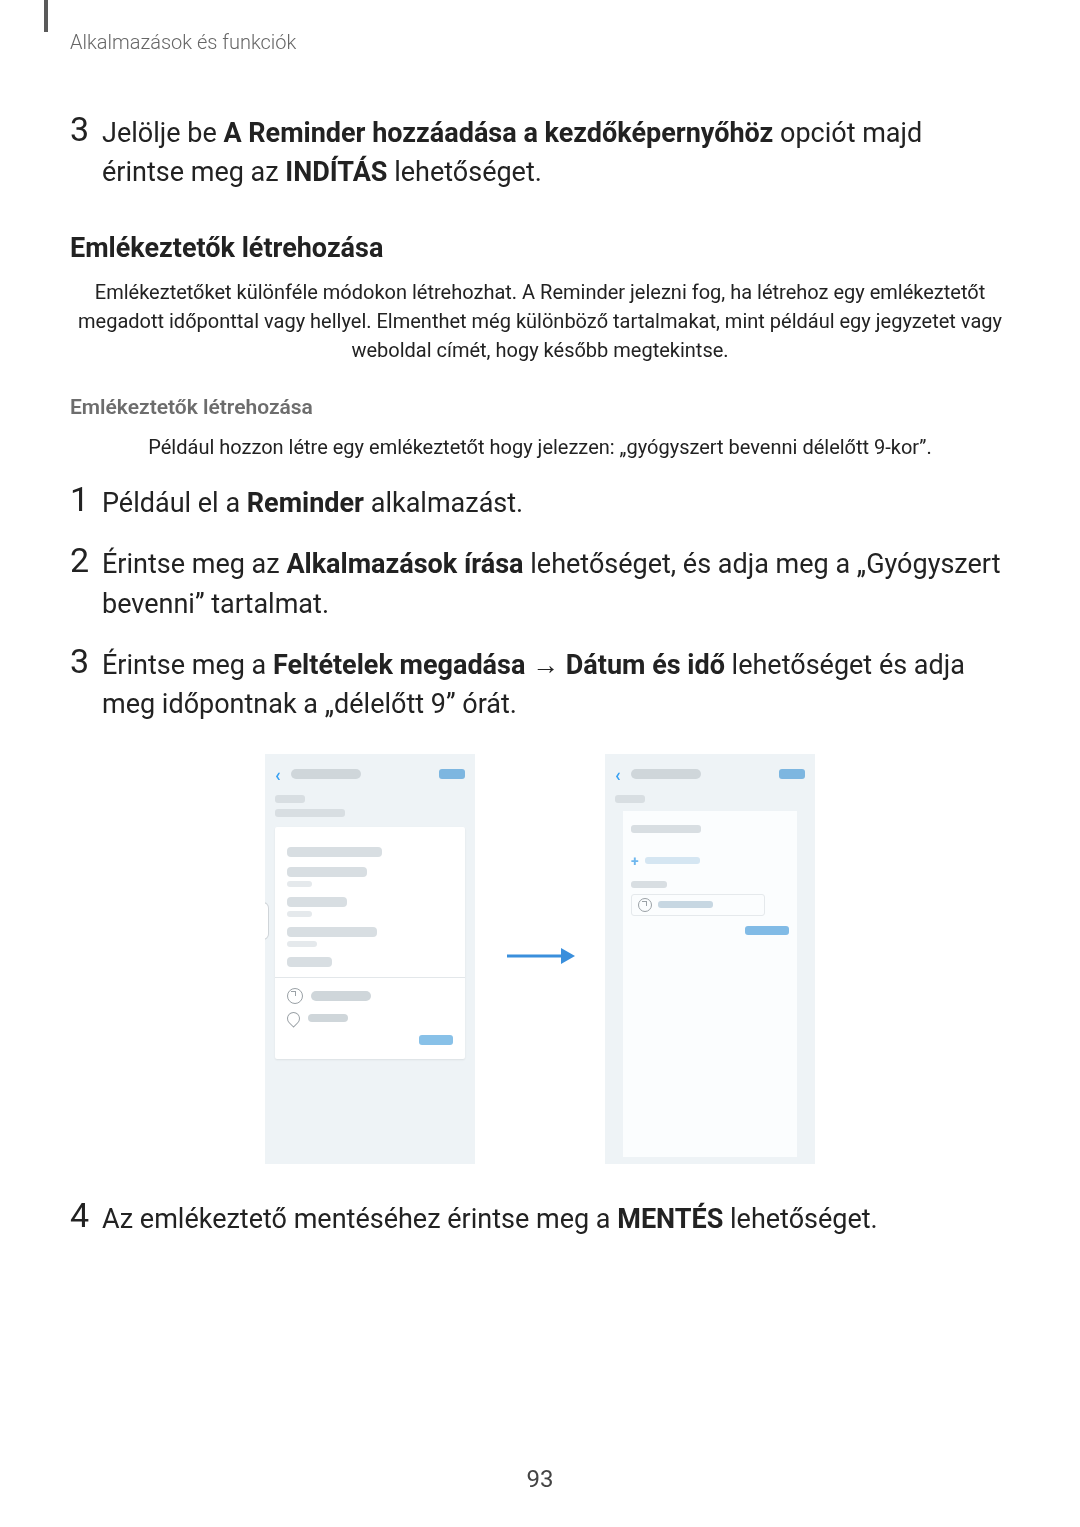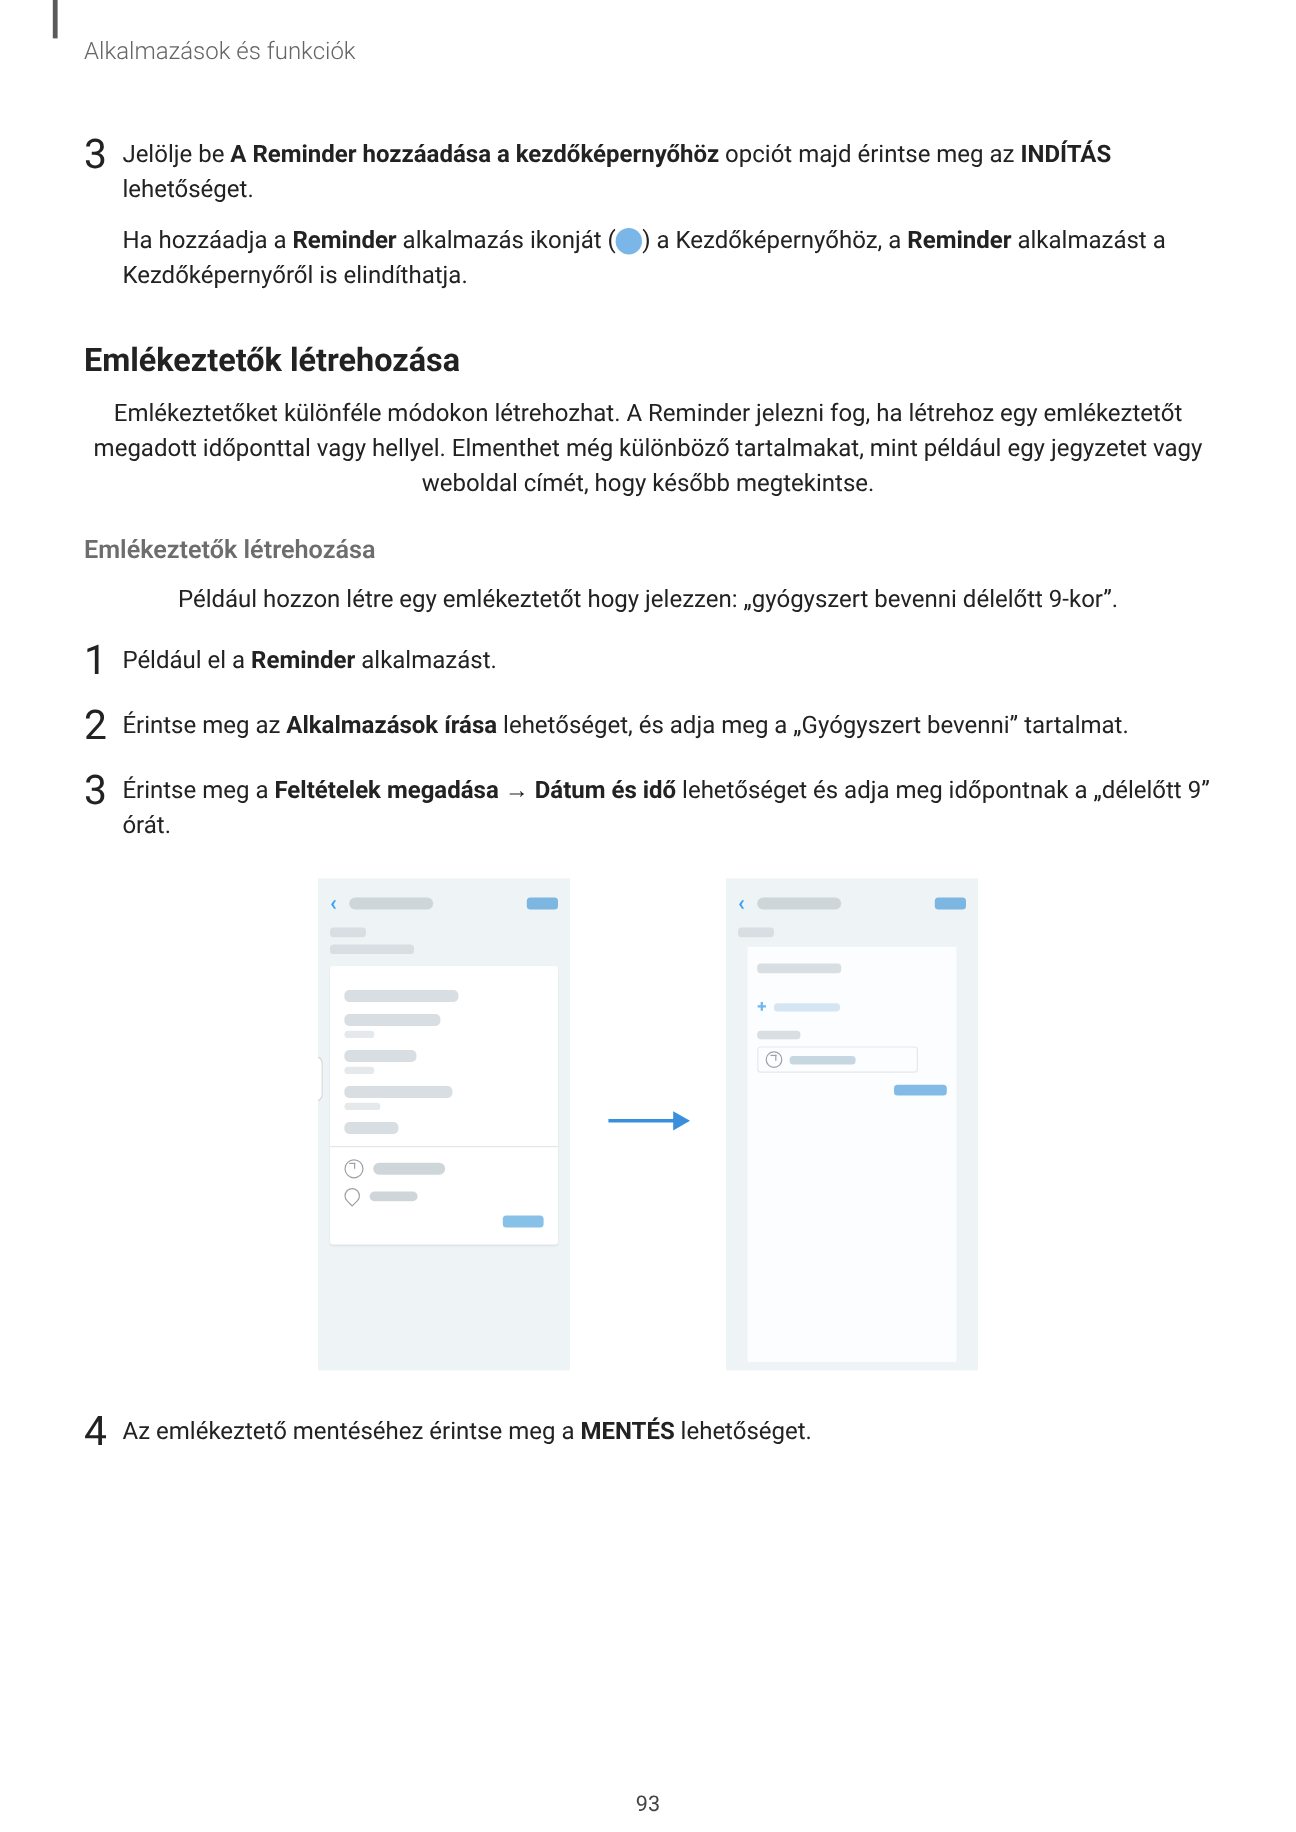--- a/index.html
+++ b/index.html
@@ -36,21 +36,21 @@
   .step-num{
     font-size:34px;
     font-weight:400;
     color:#222;
     width:32px;
     flex-shrink:0;
     line-height:1;
     margin-top:-2px;
   }
   .step-body{
-    font-size:20px;
+    font-size:27px;
     line-height:1.45;
     color:#222;
     flex:1;
   }
   .step-extra{
     margin-left:32px;
     font-size:20px;
     line-height:1.45;
     margin-top:14px;
     margin-bottom:28px;
@@ -73,25 +73,25 @@
     font-size:21px;
     font-weight:600;
     color:#6d6d6d;
     margin-top:30px;
     margin-bottom:14px;
   }
   .bold{font-weight:700;}
   .arrow-inline{font-weight:700;}
   .page-num{
     position:absolute;
-    bottom:13px;
+    bottom:34px;
     left:0;
     right:0;
     text-align:center;
-    font-size:18px;
+    font-size:24px;
     color:#444;
   }
   .inline-icon{
     display:inline-block;
     width:22px;
     height:22px;
     background:#7bb6e8;
     border-radius:50%;
     vertical-align:middle;
     position:relative;
@@ -214,23 +214,20 @@
 <div class="page">
   <div class="left-stub"></div>
 
   <div class="header">Alkalmazások és funkciók</div>
 
   <div class="step">
     <div class="step-num">3</div>
     <div class="step-body">
       <span>Jelölje be </span><span class="bold">A Reminder hozzáadása a kezdőképernyőhöz</span><span> opciót majd érintse meg az </span><span class="bold">INDÍTÁS</span><span> lehetőséget.</span>
     </div>
-  </div>
-  <div class="step-extra">
-    <span>Ha hozzáadja a </span><span class="bold">Reminder</span><span> alkalmazás ikonját (</span><span class="inline-icon"></span><span>) a Kezdőképernyőhöz, a </span><span class="bold">Reminder</span><span> alkalmazást a Kezdőképernyőről is elindíthatja.</span>
   </div>
 
   <div class="h2">Emlékeztetők létrehozása</div>
   <div class="para">Emlékeztetőket különféle módokon létrehozhat. A Reminder jelezni fog, ha létrehoz egy emlékeztetőt megadott időponttal vagy hellyel. Elmenthet még különböző tartalmakat, mint például egy jegyzetet vagy weboldal címét, hogy később megtekintse.</div>
 
   <div class="h3">Emlékeztetők létrehozása</div>
   <div class="para">Például hozzon létre egy emlékeztetőt hogy jelezzen: „gyógyszert bevenni délelőtt 9-kor”.</div>
 
   <div class="step" style="margin-bottom:22px;">
     <div class="step-num">1</div>

